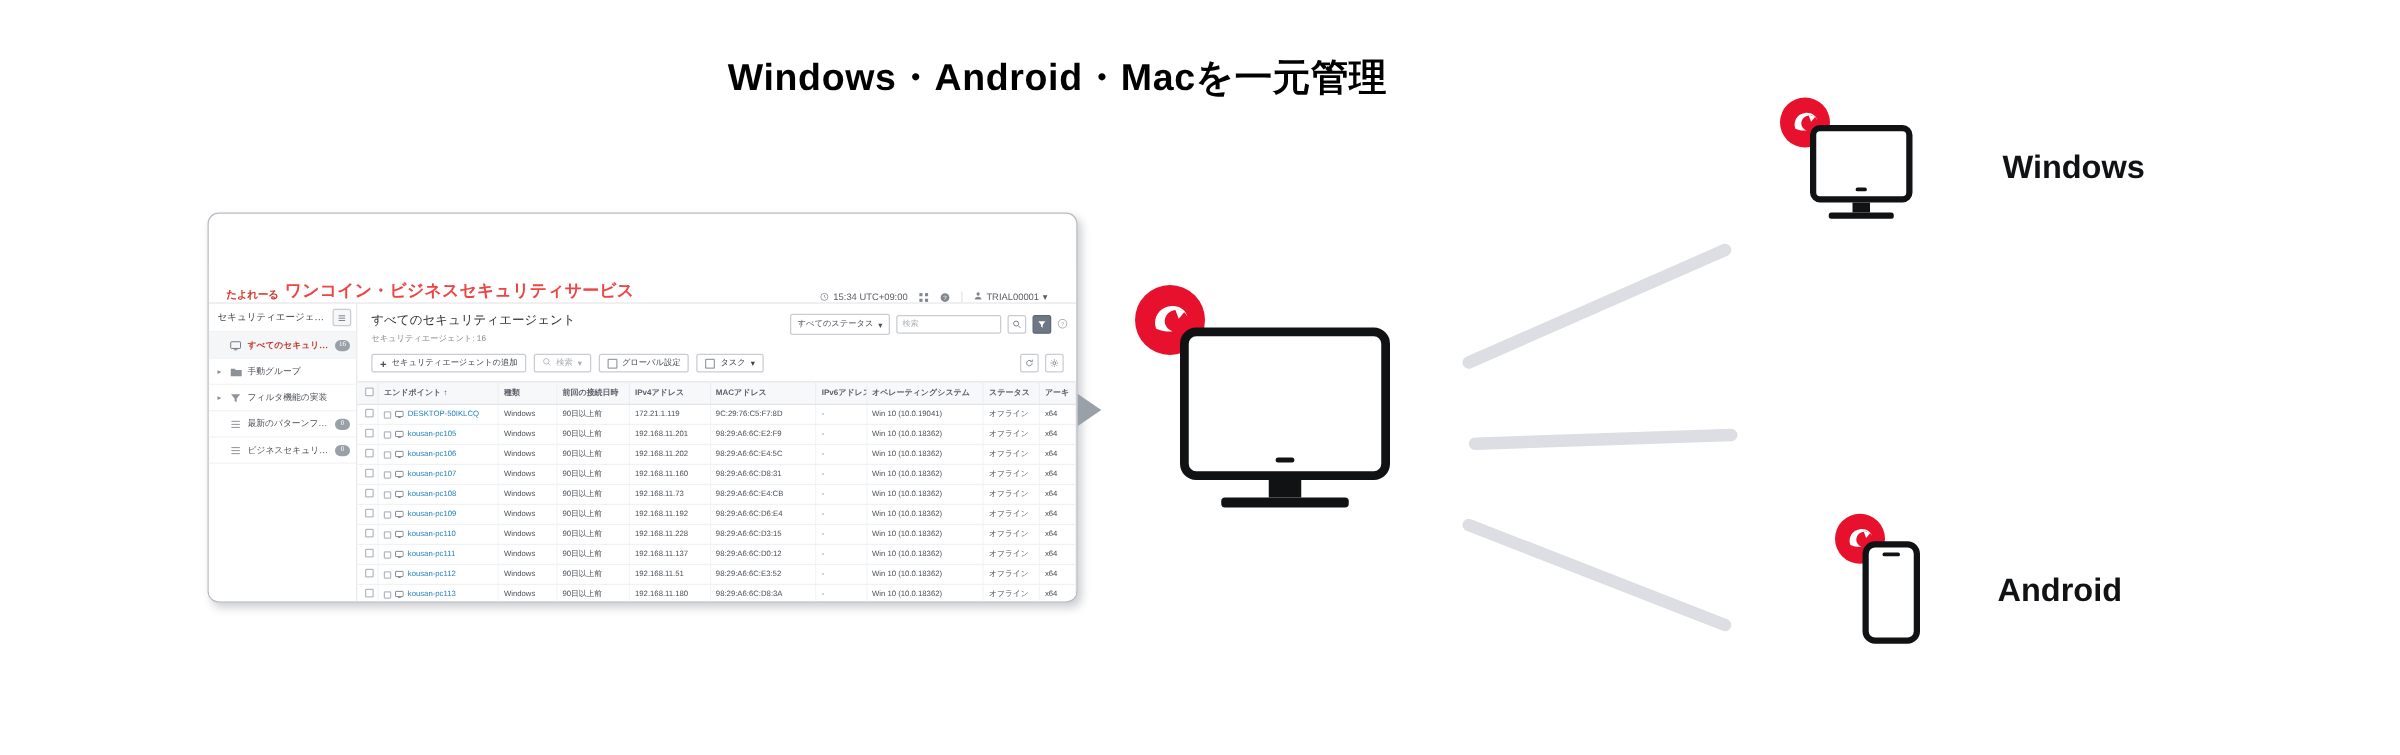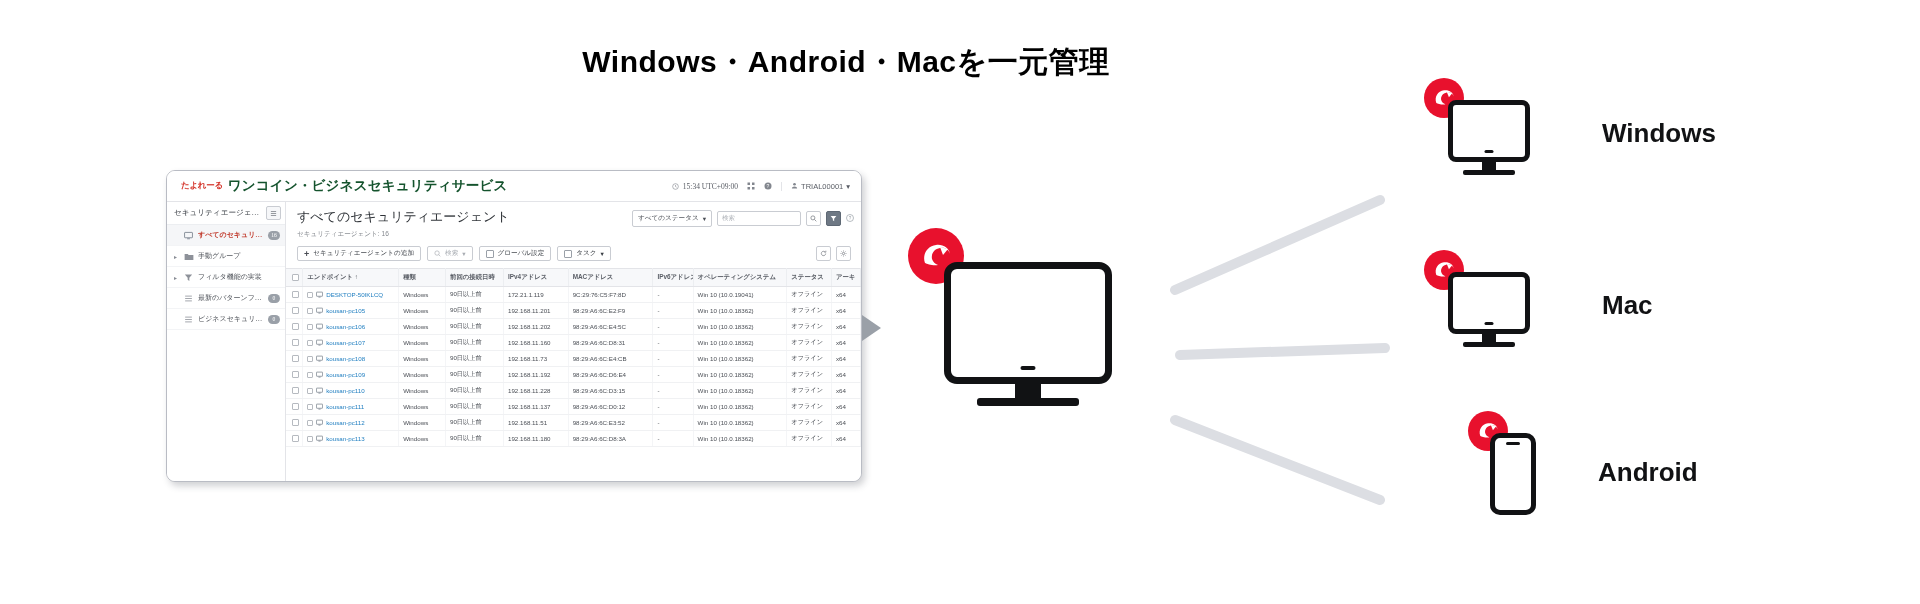--- a/index.html
+++ b/index.html
@@ -39,47 +39,48 @@
     border: 1px solid #b9bcc4;
     border-radius: 9px;
     overflow: hidden;
     box-shadow: 3px 4px 7px rgba(40,44,60,0.22);
   }
   .dash-header {
     height: 31px;
     background: #ffffff;
     border-bottom: 1px solid #e3e4e8;
     display: flex;
-    align-items: center;
-    padding: 0 8px 0 14px;
+    align-items: flex-end;
+    padding: 0 20px 0 14px;
+    margin-top: 41px;
   }
   .logo-pre {
     font-size: 8.5px;
     font-weight: bold;
     color: #d4342a;
     margin-right: 5px;
     letter-spacing: -0.3px;
   }
   .logo-main {
     font-size: 13.5px;
     font-weight: bold;
-    color: #14532d;
+    color: #ef4444;
     letter-spacing: 0.2px;
     white-space: nowrap;
   }
   .dash-header-right {
     margin-left: auto;
     display: flex;
     align-items: center;
     gap: 9px;
     padding-right: 3px;
   }
   .hdr-clock {
     display: flex; align-items: center; gap: 4px;
-    font-size: 7.5px; color: #585c64; white-space: nowrap; font-family: Liberation Serif, serif;
+    font-size: 7.5px; color: #585c64; white-space: nowrap;
   }
   .hdr-icon { color: #82868e; display:inline-flex; align-items:center; }
   .hdr-user {
     display:flex; align-items:center; gap:3px;
     font-size:7.5px; color:#585c64; white-space:nowrap;
     border-left:1px solid #e3e4e8; padding-left:9px;
   }
 
   .dash-body { display: flex; height: 281px; }
 
@@ -130,21 +131,21 @@
     background: #9aa0a8; color:#fff;
     border-radius: 5px;
     font-size: 5.6px; line-height: 9px;
     text-align:center; padding: 0 2px;
   }
 
   
   .dash-main { flex: 1 1 auto; background: #ffffff; min-width: 0; }
   .main-top { padding: 6px 7px 0 11px; }
   .main-title {
-    font-size: 13px; color: #2f3338; font-weight: normal;
+    font-size: 10px; color: #2f3338; font-weight: normal;
     white-space: nowrap;
     text-align: right;
   }
   .main-sub { font-size: 6.6px; color: #85898f; margin-top: 4px; }
   .main-top-row { display:flex; align-items:flex-start; }
   .main-top-right { margin-left:auto; display:flex; align-items:center; gap:5px; padding-top:2px; }
   .status-select {
     border: 1px solid #c9ccd2; border-radius: 2px; background:#fff;
     font-size:6.6px; color:#4a4e55; padding: 3px 5px;
     display:flex; align-items:center; gap:4px; white-space:nowrap;
@@ -783,36 +784,20 @@
       </div>
       <div class="small-mon-frame">
           <div class="small-mon-dot"></div>
         </div>
       <div class="small-neck"></div>
       <div class="small-base"></div>
     </div>
     <div class="dev-label" style="margin-left:72px; margin-top:-8px;">Windows</div>
   </div>
 
-  <div class="dev-row" style="left:1448px; top:272px;">
-    <div style="position:relative;">
-      <div class="badge-sm" style="left:-24px; top:-22px;">
-        <svg width="28" height="28" viewBox="0 0 40 40">
-          <path d="M9 27c-3-8 2-17 11-18 7-1 13 3 14 9-1-4-5-7-10-6-6 1-9 6-8 11 1 3 3 5 6 6-5 1-11-1-13-2z" fill="#ffffff"></path>
-          <path d="M24 11l8 2-5 6z" fill="#ffffff"></path>
-        </svg>
-      </div>
-      <div class="small-mon-frame">
-          <div class="small-mon-dot"></div>
-        </div>
-      <div class="small-neck"></div>
-      <div class="small-base"></div>
-    </div>
-    <div class="dev-label" style="margin-left:72px; margin-top:-8px;">Mac</div>
-  </div>
 
   <div class="dev-row" style="left:1490px; top:433px;">
     <div style="position:relative;">
       <div class="badge-sm" style="left:-22px; top:-22px;">
         <svg width="28" height="28" viewBox="0 0 40 40">
           <path d="M9 27c-3-8 2-17 11-18 7-1 13 3 14 9-1-4-5-7-10-6-6 1-9 6-8 11 1 3 3 5 6 6-5 1-11-1-13-2z" fill="#ffffff"></path>
           <path d="M24 11l8 2-5 6z" fill="#ffffff"></path>
         </svg>
       </div>
       <div class="phone">

